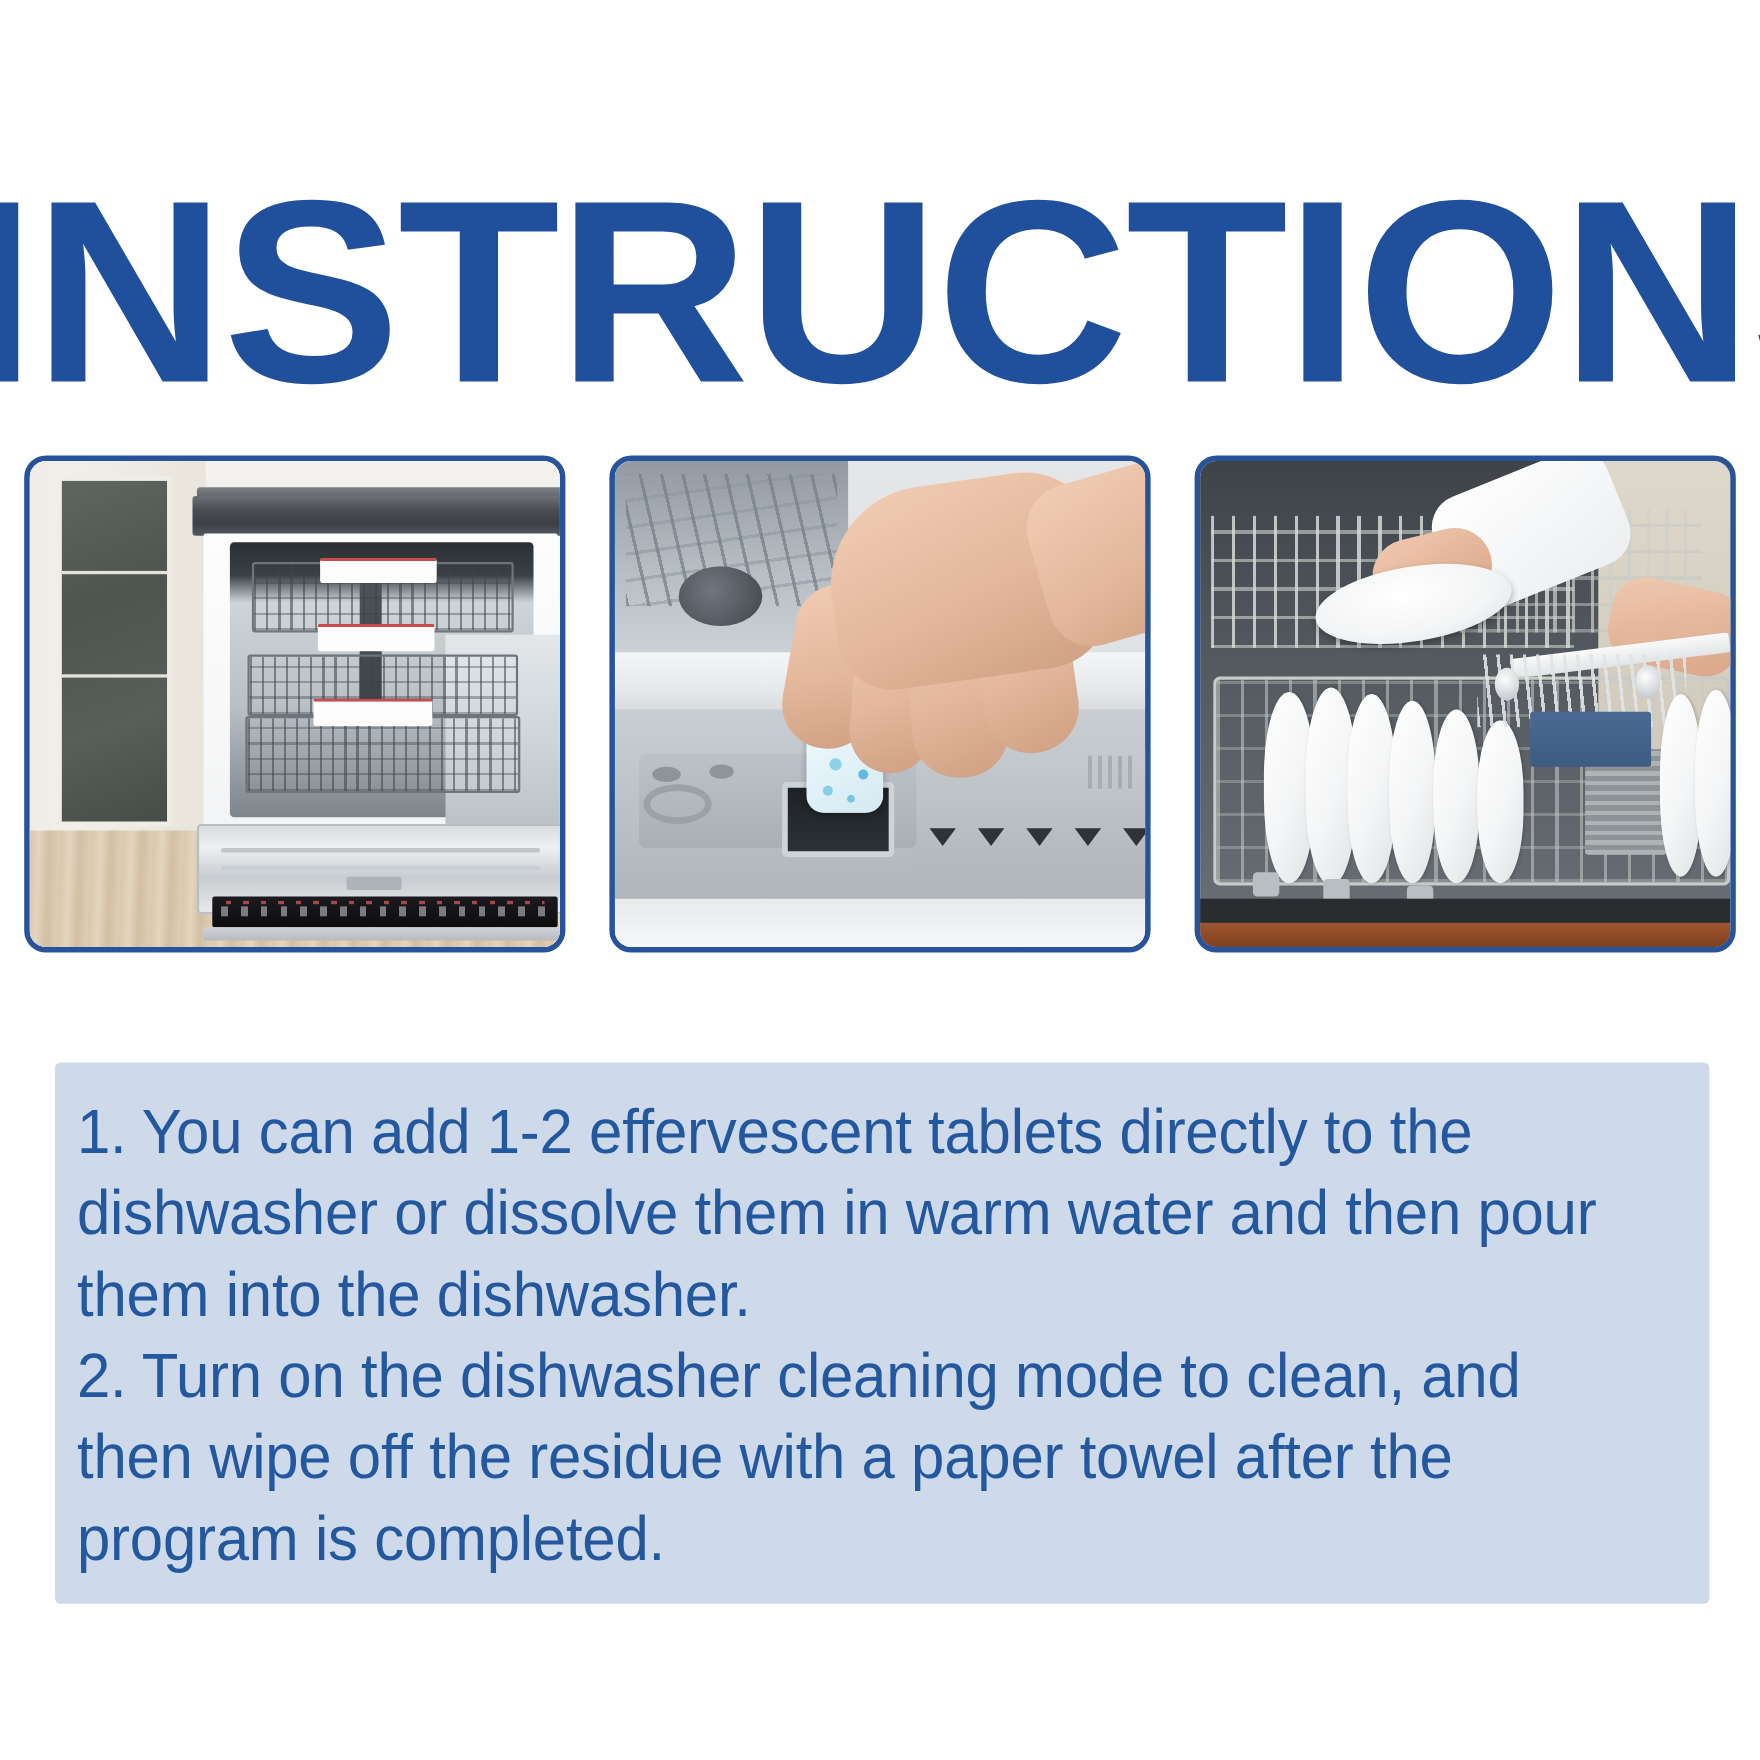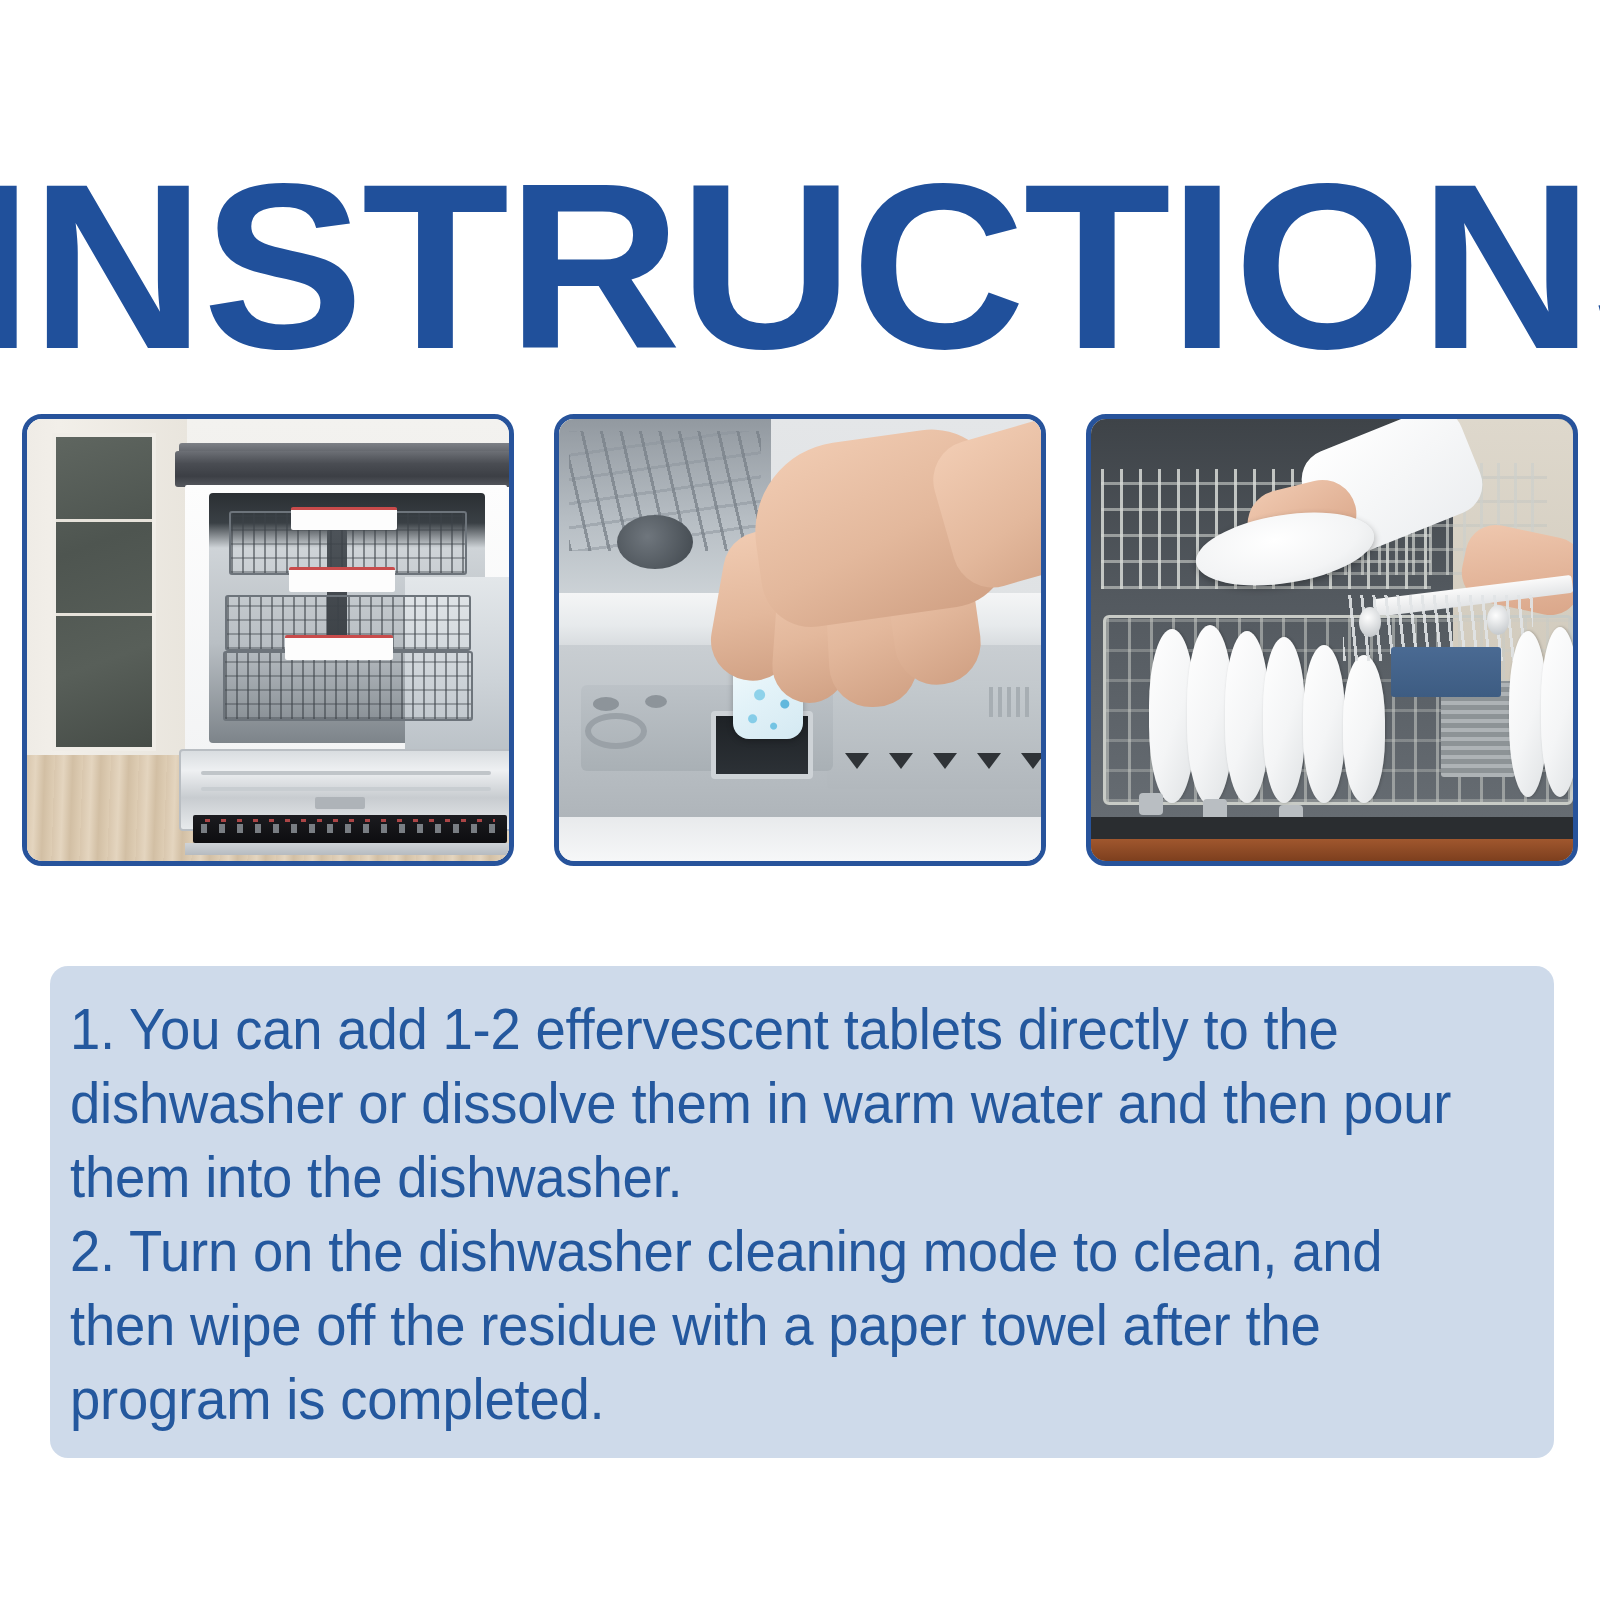--- a/index.html
+++ b/index.html
@@ -194,21 +194,21 @@
   .p3-wood{position:absolute;left:0;bottom:0;width:100%;height:22px;
      background:linear-gradient(180deg,#a0572e,#7d3f1e);}
   .p3-wheel{position:absolute;width:24px;height:22px;border-radius:4px;background:#b9bec2;}
 
   
   .instr-box{
     position:absolute;
     left:50px;top:966px;
     width:1504px;height:492px;
     background:#CEDAEA;
-    border-radius:18px;
+    border-radius:5px;
     box-sizing:border-box;
     padding:26px 20px 0 20px;
   }
   .instr-text{
     font-family:"Liberation Sans Narrow","Liberation Sans", sans-serif;
     font-size:57px;
     line-height:74px;
     color:#24589E;
     margin:0;
     white-space:pre-wrap;

